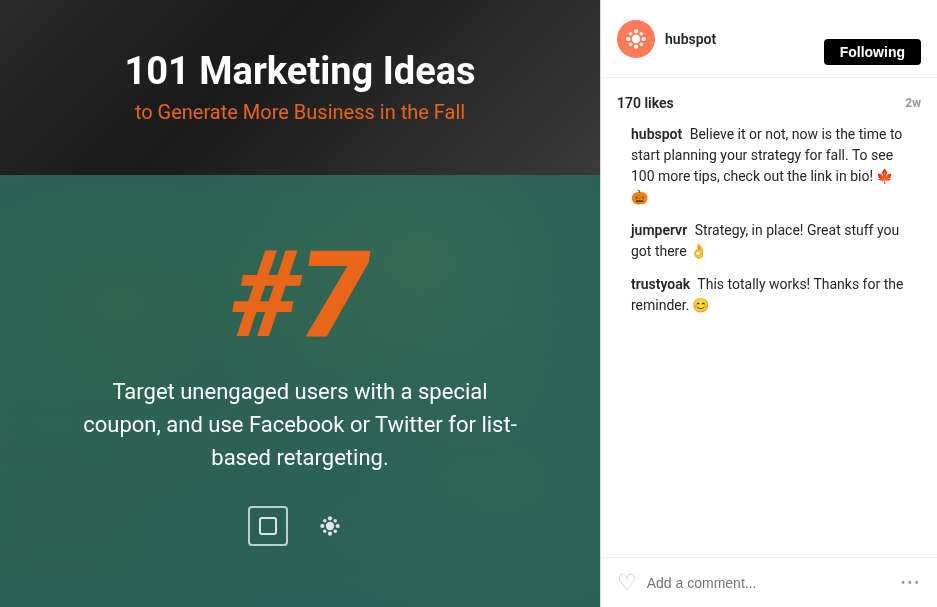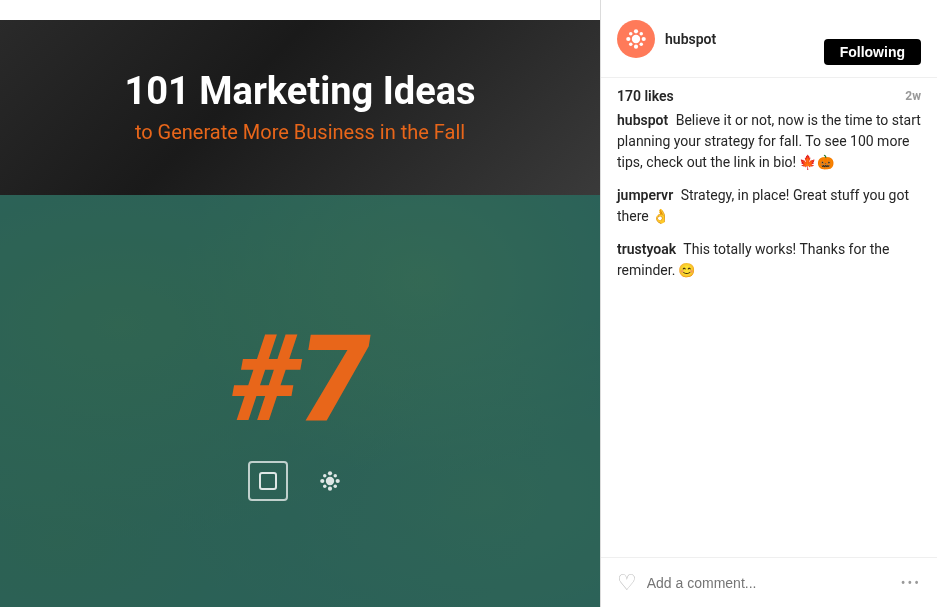--- a/index.html
+++ b/index.html
@@ -11,21 +11,20 @@
       display: flex;
       overflow: hidden;
     }
 
     
     .left-panel {
       width: 600px;
       height: 462px;
       position: relative;
       flex-shrink: 0;
-      margin-top: 20px;
     }
 
     .top-banner {
       width: 100%;
       height: 175px;
       background: linear-gradient(135deg, #2a2a2a 0%, #1a1a1a 40%, #3a3a3a 100%);
       display: flex;
       flex-direction: column;
       align-items: center;
       justify-content: center;
@@ -135,20 +134,21 @@
     }
 
     
     .right-panel {
       width: 337px;
       height: 607px;
       border-left: 1px solid #dbdbdb;
       display: flex;
       flex-direction: column;
       background: #fff;
+      gap: 7px;
     }
 
     .post-header {
       display: flex;
       align-items: center;
       padding: 12px 16px;
       border-bottom: 1px solid #efefef;
     }
 
     .avatar {
@@ -197,21 +197,21 @@
     }
 
     .time-ago {
       font-size: 12px;
       color: #999;
       font-weight: bold;
     }
 
     .comments-area {
       flex: 1;
-      padding: 0 16px;
+      padding: 0 30px;
       overflow-y: auto;
     }
 
     .comment-block {
       margin-bottom: 12px;
       font-size: 14px;
       line-height: 1.5;
       color: #262626;
     }
 
@@ -269,20 +269,21 @@
   <div class="top-banner">
     <div class="banner-title">101 Marketing Ideas</div>
     <div class="banner-subtitle">to Generate More Business in the Fall</div>
   </div>
 
   <div class="main-image-area">
     <div class="leaf-bg"></div>
     <div class="teal-overlay"></div>
     <div class="image-content">
       <div class="number-large">#7</div>
+      <div class="tip-text">Target unengaged users with a special coupon, and use Facebook or Twitter for list-based retargeting.</div>
       <div class="bottom-logos">
         <div class="logo-box">
           <svg width="20" height="20" viewBox="0 0 20 20" fill="none">
             <rect x="2" y="2" width="16" height="16" rx="2" stroke="rgba(255,255,255,0.85)" stroke-width="2" fill="none"></rect>
           </svg>
         </div>
         <div class="hs-logo">
           <svg class="hs-sprocket" viewBox="0 0 40 40" fill="none" xmlns="http://www.w3.org/2000/svg">
             <circle cx="20" cy="20" r="6" fill="rgba(255,255,255,0.85)"></circle>
             <circle cx="20" cy="9" r="3" fill="rgba(255,255,255,0.85)"></circle>

